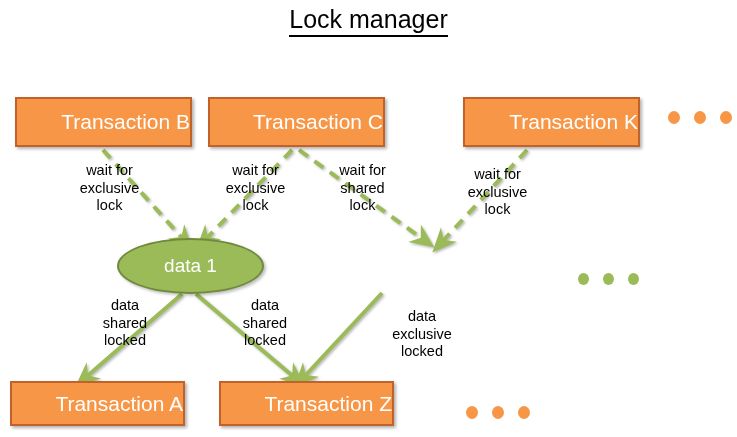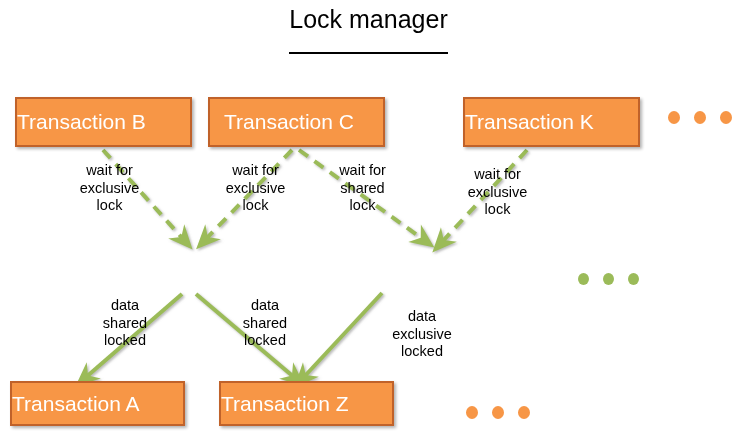--- a/index.html
+++ b/index.html
@@ -31,33 +31,33 @@
     left: 0;
     top: 5px;
     width: 737px;
     text-align: center;
     font-size: 25px;
     color: #000000;
     letter-spacing: 0px;
   }
   .title span.tx {
     border-bottom: 2px solid #000000;
-    padding-bottom: 19px;
+    padding-bottom: 2px;
   }
 
   .tbox {
     position: absolute;
     background: #f79646;
     border: 2px solid #c0622a;
     box-sizing: border-box;
     color: #ffffff;
     font-size: 21px;
     display: flex;
     align-items: center;
-    justify-content: flex-start;
+    justify-content: flex-end;
     box-shadow: 2px 2px 3px rgba(0,0,0,0.30);
   }
 
   .ellipse {
     position: absolute;
     background: #9bbb59;
     border: 2px solid #71893b;
     border-radius: 50%;
     box-sizing: border-box;
     color: #ffffff;
@@ -148,20 +148,23 @@
   <div class="label" style="left:208px; top:162px; width:95px;">wait for
 exclusive
 lock</div>
   <div class="label" style="left:320px; top:162px; width:85px;">wait for
 shared
 lock</div>
   <div class="label" style="left:450px; top:166px; width:95px;">wait for
 exclusive
 lock</div>
 
+  <div class="ellipse" style="left:117px; top:238px; width:147px; height:56px;">
+    <span>data 1</span>
+  </div>
 
   <div class="dots green" style="left:578px; top:273px;">
     <span class="dot"></span>
     <span class="dot"></span>
     <span class="dot"></span>
   </div>
 
   <div class="label" style="left:84px; top:297px; width:82px;">data
 shared
 locked</div>

